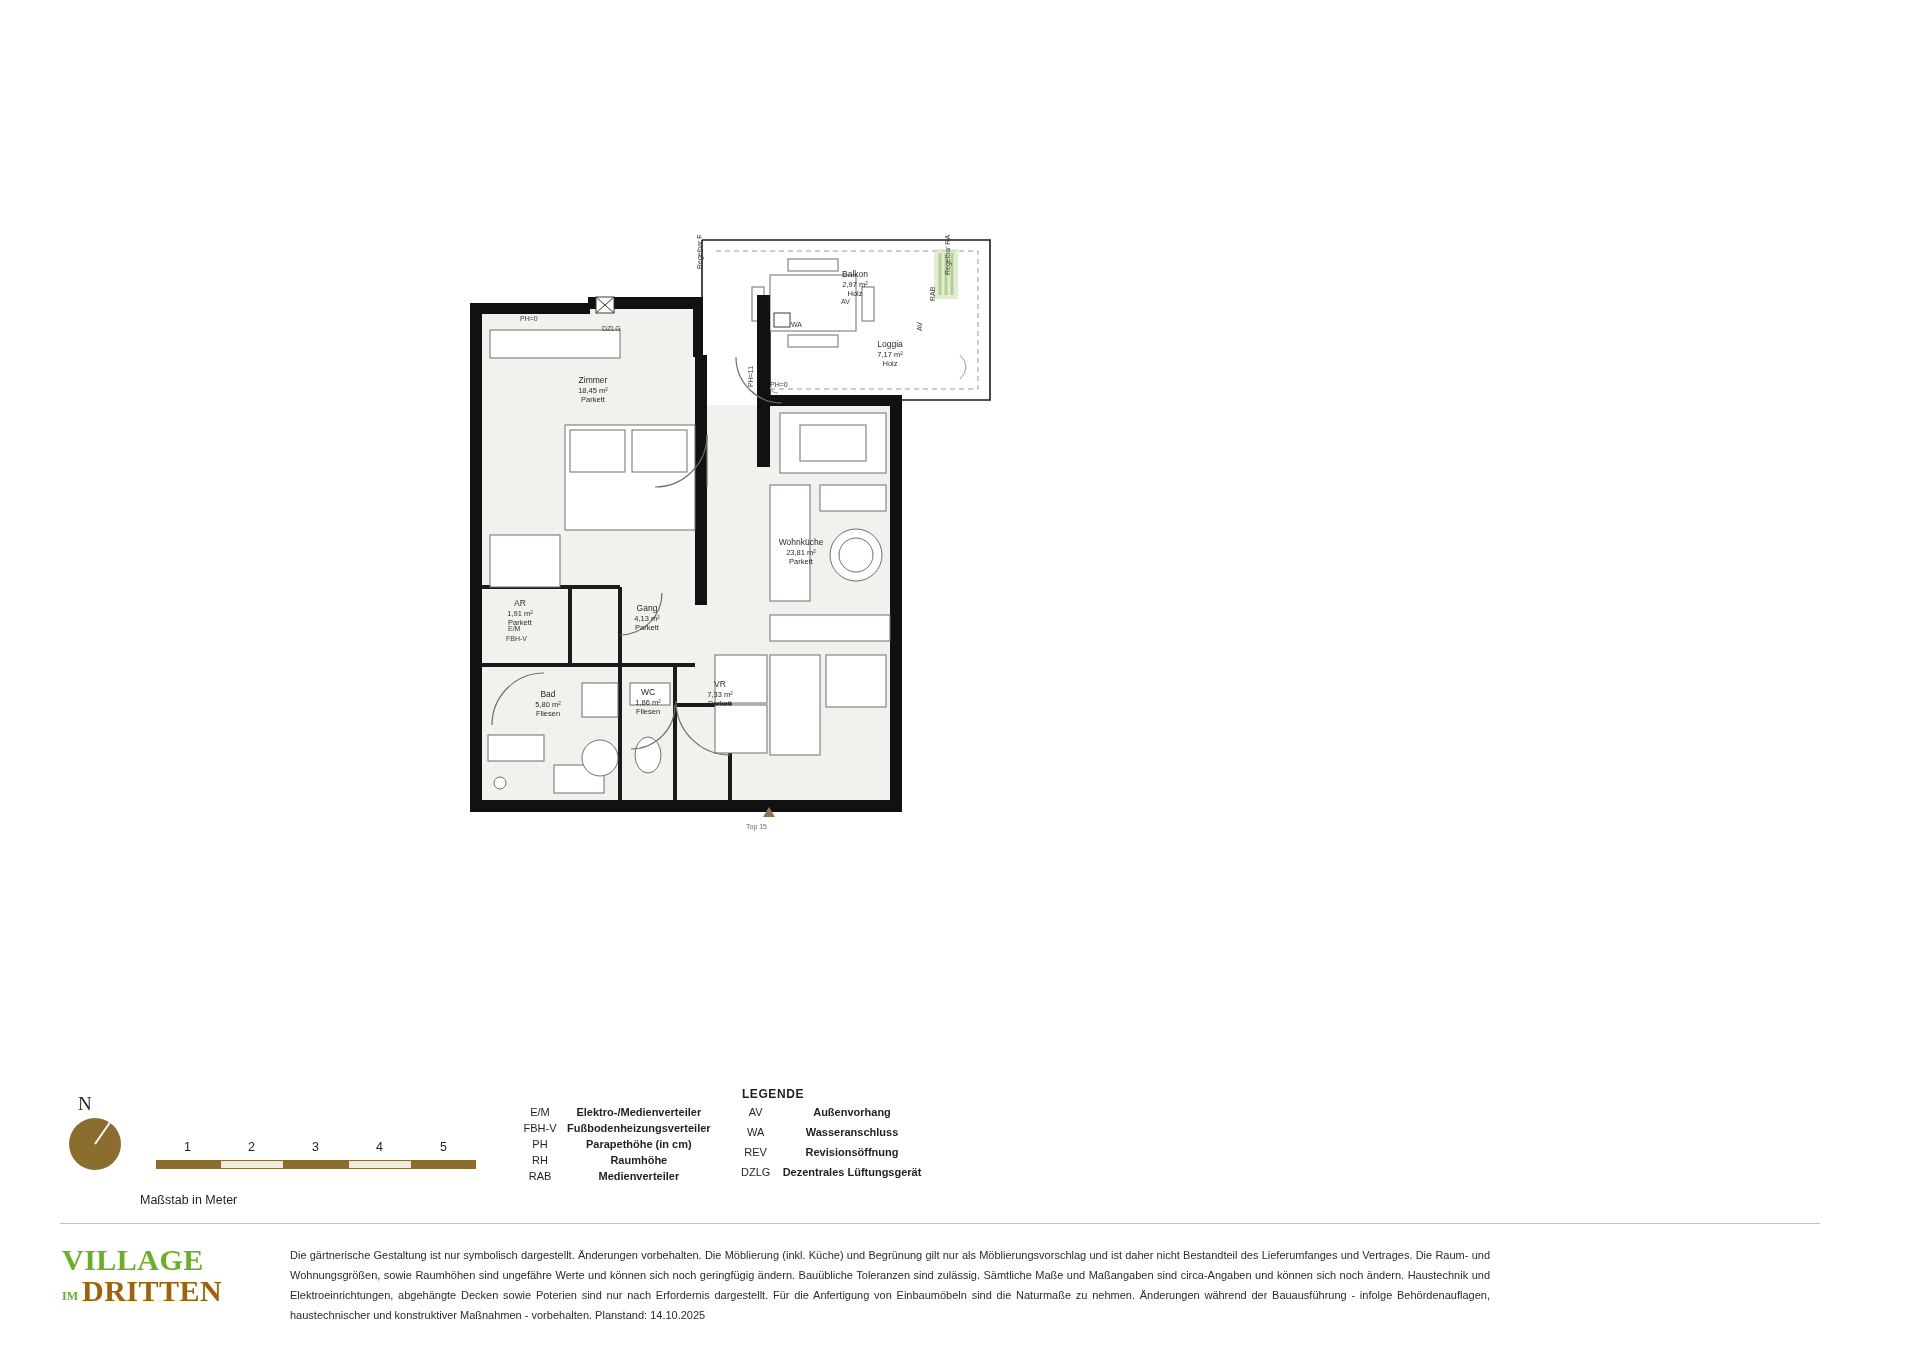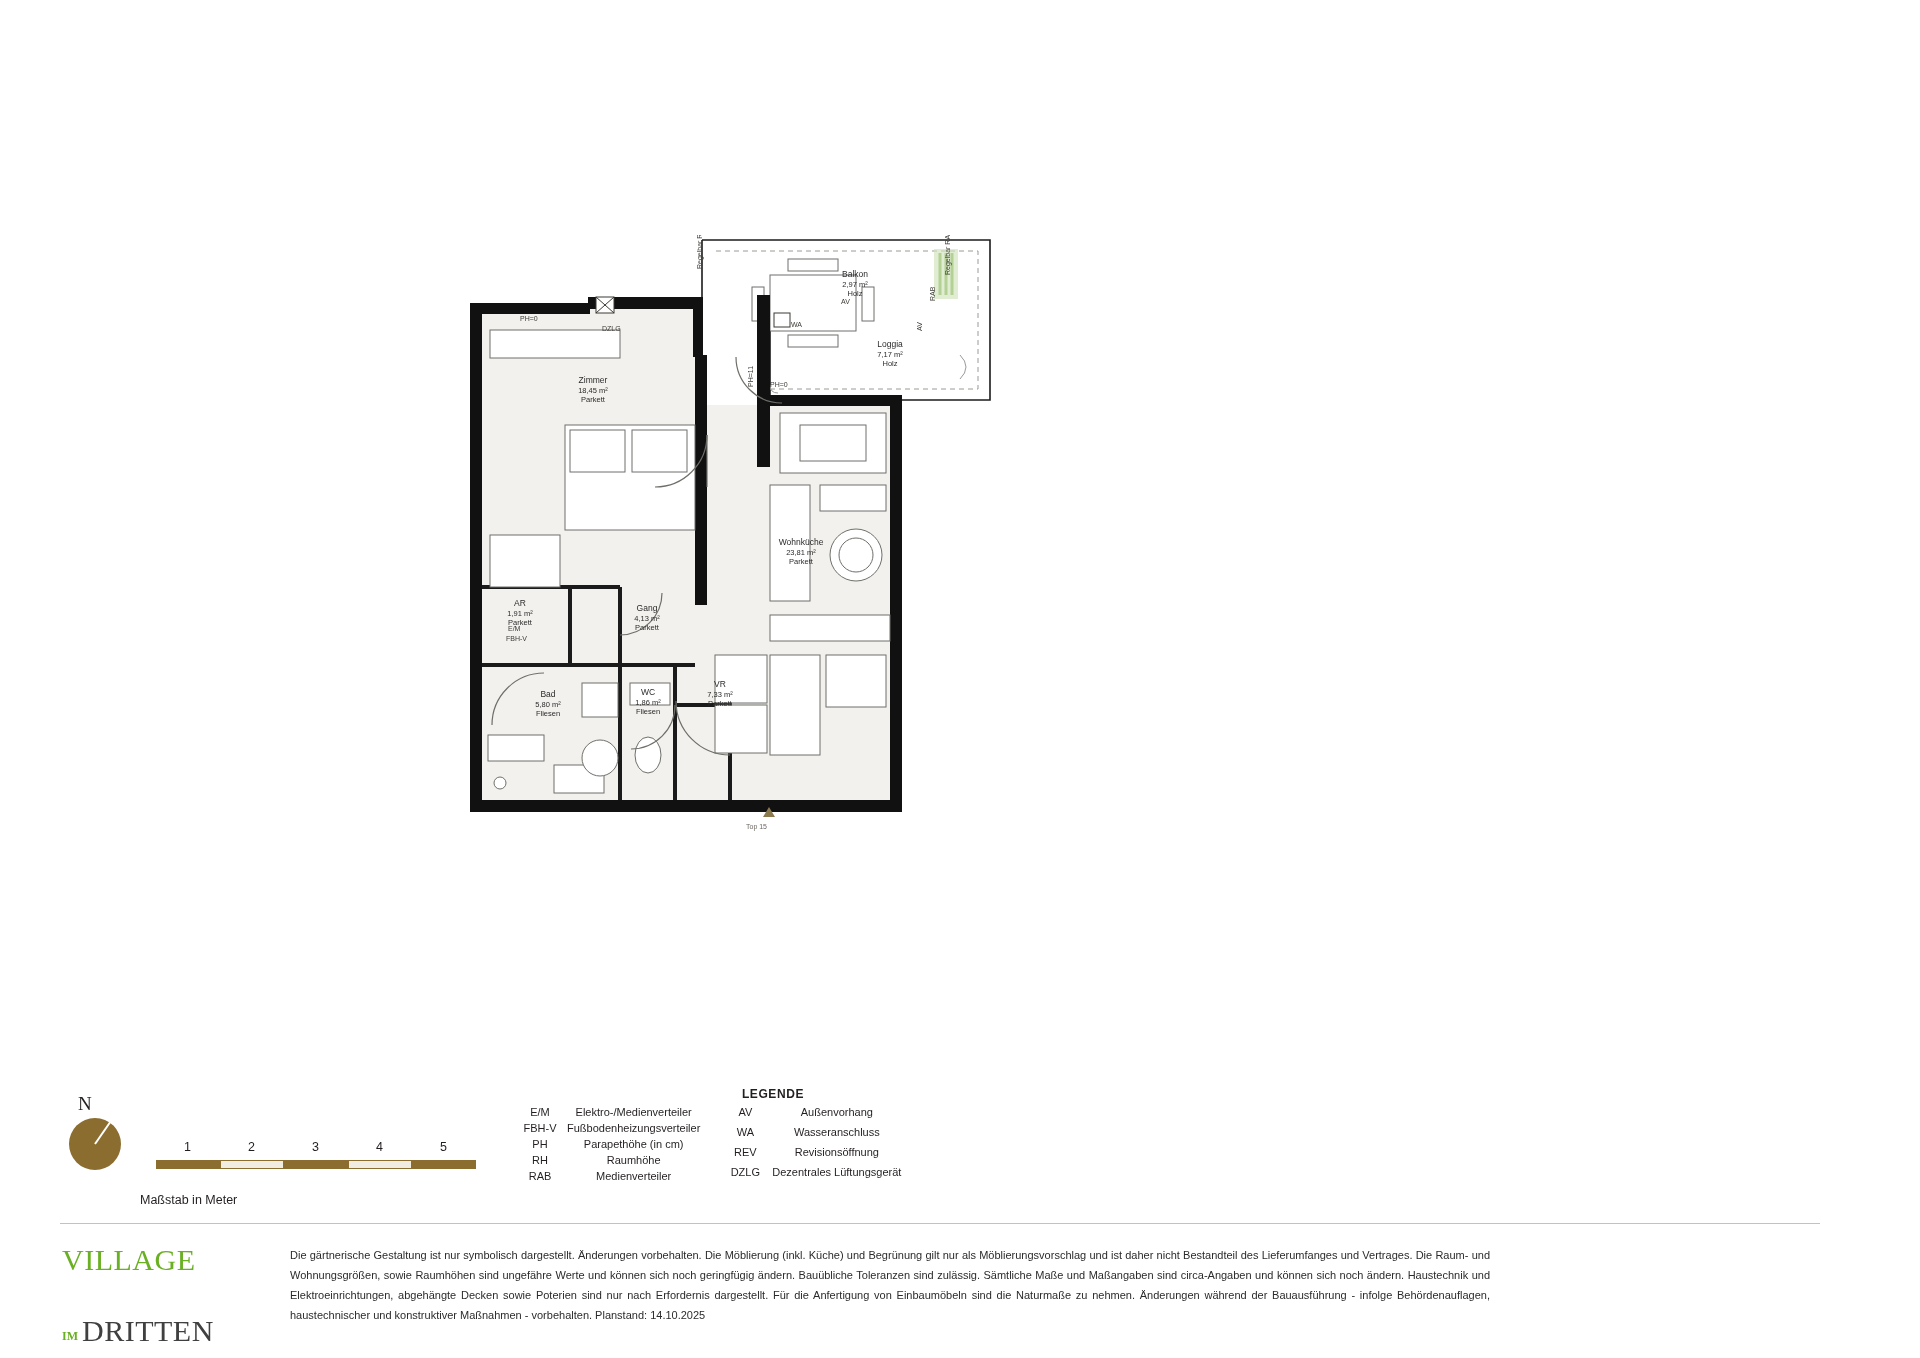--- a/index.html
+++ b/index.html
@@ -17,28 +17,28 @@
   .scale-nums span{position:absolute;font-size:12.5px;color:#231f20;}
   .scale-bar{position:relative;height:9px;margin-top:2px;}
   .scale-seg{position:absolute;top:0;height:9px;}
   .scale-caption{margin-top:24px;font-size:12.5px;color:#231f20;}
 
   .legende{position:absolute;left:513px;top:1083px;width:520px;font-size:11px;color:#231f20;line-height:13.6px;text-align:center;}
   .legende h4{margin:0 0 4px 0;font-size:12px;letter-spacing:.6px;font-weight:700;}
   .leg-cols{display:flex;gap:18px;}
   .leg-col{display:grid;grid-template-columns:54px auto;row-gap:2.6px;}
   .leg-k{font-weight:400;}
-  .leg-v{font-weight:400;}
+  .leg-v{font-weight:700;}
 
   .footrule{position:absolute;left:60px;top:1218px;width:1760px;height:1px;background:#c9c2ae;}
   .logo-foot{position:absolute;left:62px;top:1240px;width:210px;}
-  .logo-foot .f1{font-family:"Liberation Serif",serif;font-weight:400;font-size:30px;color:#6ab023;line-height:30px;letter-spacing:.5px;}
+  .logo-foot .f1{font-family:"Liberation Serif",serif;font-weight:700;font-size:30px;color:#6ab023;line-height:30px;letter-spacing:.5px;}
   .logo-foot .f2{display:flex;align-items:flex-end;gap:4px;}
   .logo-foot .fim{font-family:Liberation Serif, serif;font-weight:700;font-size:12px;color:#6ab023;position:relative;top:-3px;}
-  .logo-foot .fd{font-family:"Liberation Serif",serif;font-weight:400;font-size:30px;color:#404040;line-height:32px;letter-spacing:.5px;margin-top:40px;}
+  .logo-foot .fd{font-family:"Liberation Serif",serif;font-weight:700;font-size:30px;color:#a16207;line-height:32px;letter-spacing:.5px;}
   .disclaimer{position:absolute;left:290px;top:1240px;width:1200px;font-size:11px;line-height:20px;color:#2b2b2b;text-align:justify;}
 
   
   .plan{position:absolute;left:470px;top:230px;width:1000px;height:810px;}
   .plan svg{display:block;}
 </style>
 </head>
 <body>
 
 <div class="page">

